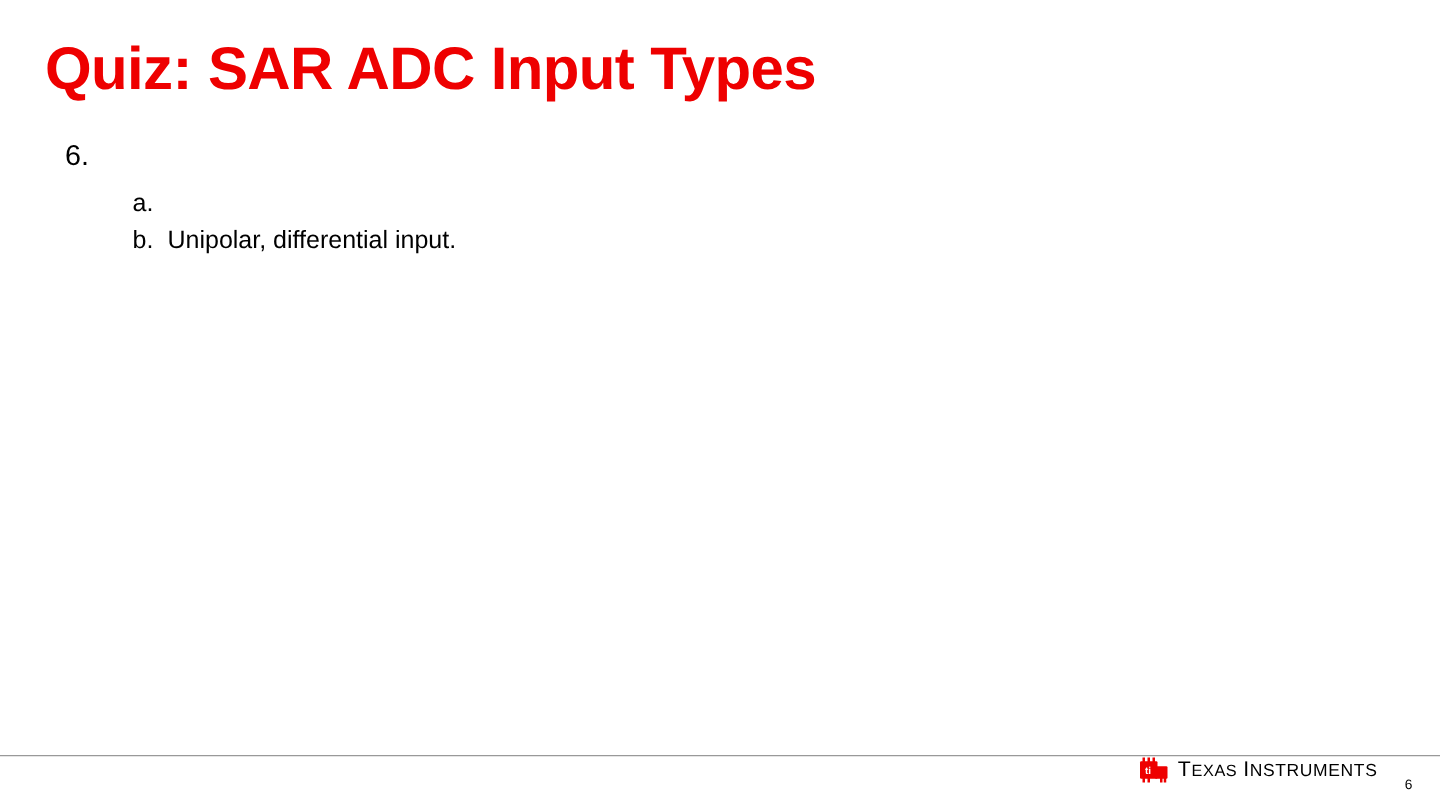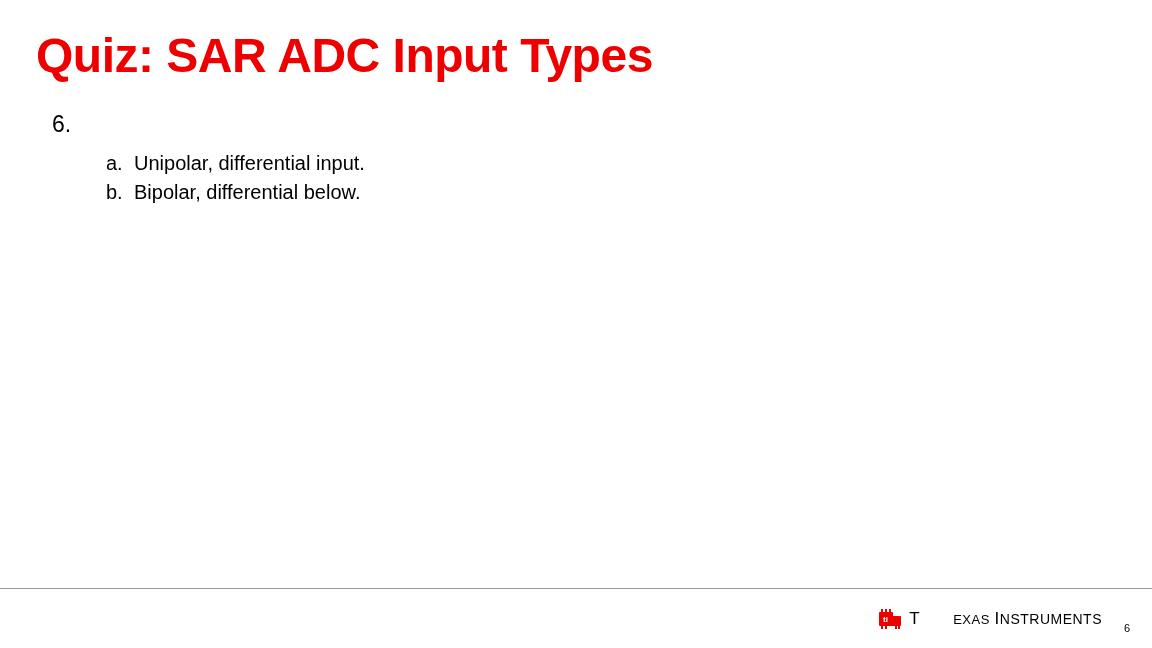--- a/index.html
+++ b/index.html
@@ -53,24 +53,24 @@
       margin-bottom: 6px;
     }
     .option-letter {
       min-width: 28px;
     }
     .footer {
       position: absolute;
       bottom: 0;
       left: 0;
       right: 0;
-      height: 60px;
+      height: 44px;
       border-top: 1px solid #999999;
       display: flex;
-      align-items: center;
+      align-items: flex-start;
       justify-content: flex-end;
       padding-right: 20px;
     }
     .logo-container {
       display: flex;
       align-items: center;
       gap: 6px;
       margin-right: 30px;
     }
     .logo-icon {
@@ -105,25 +105,24 @@
   <h1 class="title">Quiz: SAR ADC Input Types</h1>
 
   <div class="question-block">
     <div class="question-line">
       <span class="question-number">6.</span>
     </div>
 
     <div class="options">
       <div class="option-line">
         <span class="option-letter">a.</span>
-        <span>Unipolar, differential input.</span>
       </div>
       <div class="option-line">
         <span class="option-letter">b.</span>
-        <span>Bipolar, differential below.</span>
+        <span>Unipolar, differential input.</span>
       </div>
     </div>
   </div>
 
   <div class="footer">
     <div class="logo-container">
       <span class="logo-icon">
         <svg width="26" height="22" viewBox="0 0 26 22">
           <g fill="#ee0000">
             <rect x="2" y="4" width="14" height="14" rx="1"></rect>
@@ -133,18 +132,18 @@
             <rect x="12" y="1" width="2" height="4"></rect>
             <rect x="4" y="17" width="2" height="4"></rect>
             <rect x="8" y="17" width="2" height="4"></rect>
             <rect x="18" y="17" width="2" height="4"></rect>
             <rect x="21" y="17" width="2" height="4"></rect>
           </g>
           <text x="6" y="14" font-size="8" fill="#ffffff" font-family="Arial" font-weight="bold">ti</text>
         </svg>
       </span>
       <span class="logo-text">
-        <span class="t1" style="font-size:17px;">T</span><span class="t2" style="font-size:13px;margin-left:33px;">EXAS</span><span> </span><span class="t1" style="font-size:17px;">I</span><span class="t2" style="font-size:14px;">NSTRUMENTS</span>
+        <span class="t1" style="font-size:17px;">T</span><span class="t2" style="font-size:13px;">EXAS</span><span> </span><span class="t1" style="font-size:17px;">I</span><span class="t2" style="font-size:14px;">NSTRUMENTS</span>
       </span>
     </div>
     <span class="page-number">6</span>
   </div>
 </div>
 
 </body></html>

